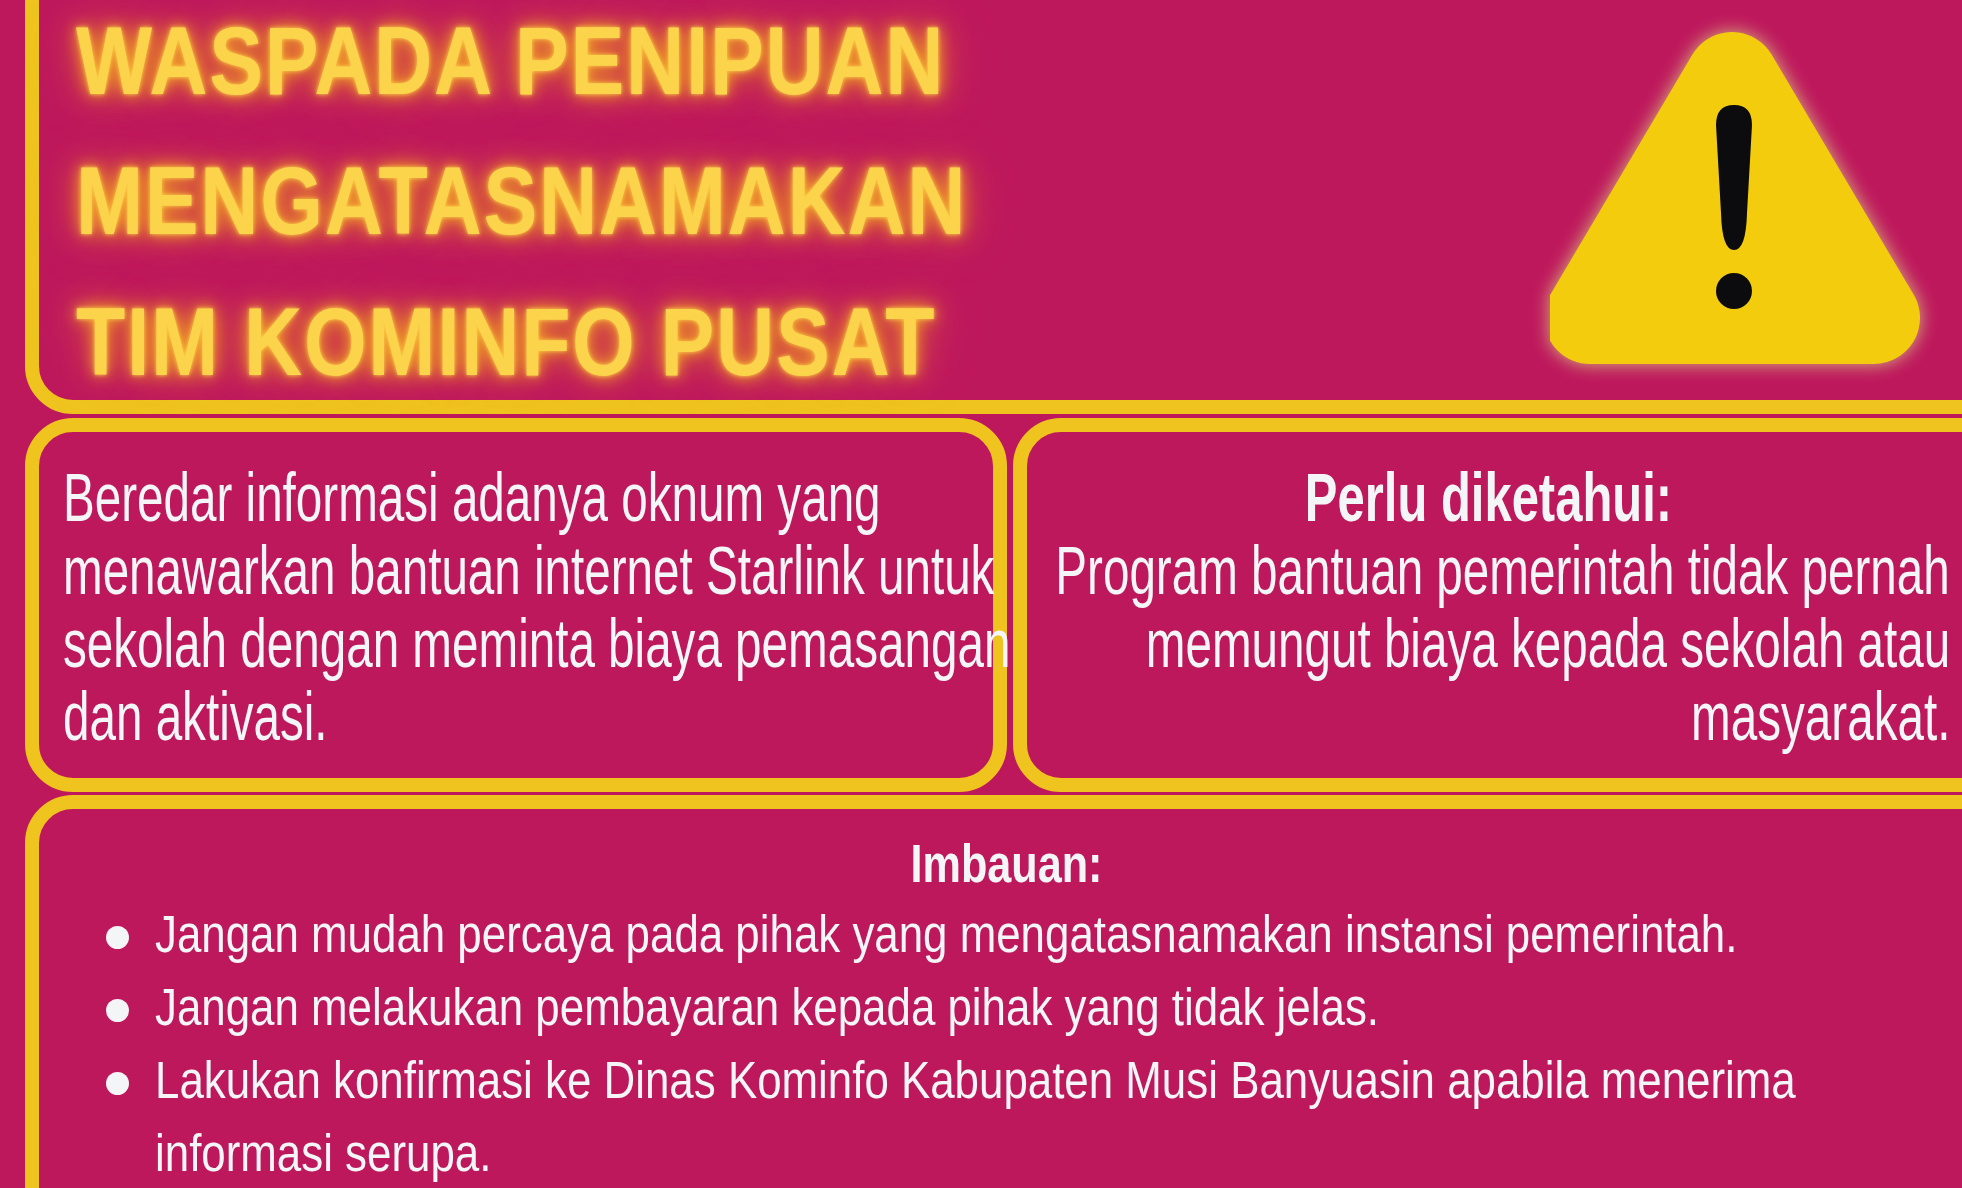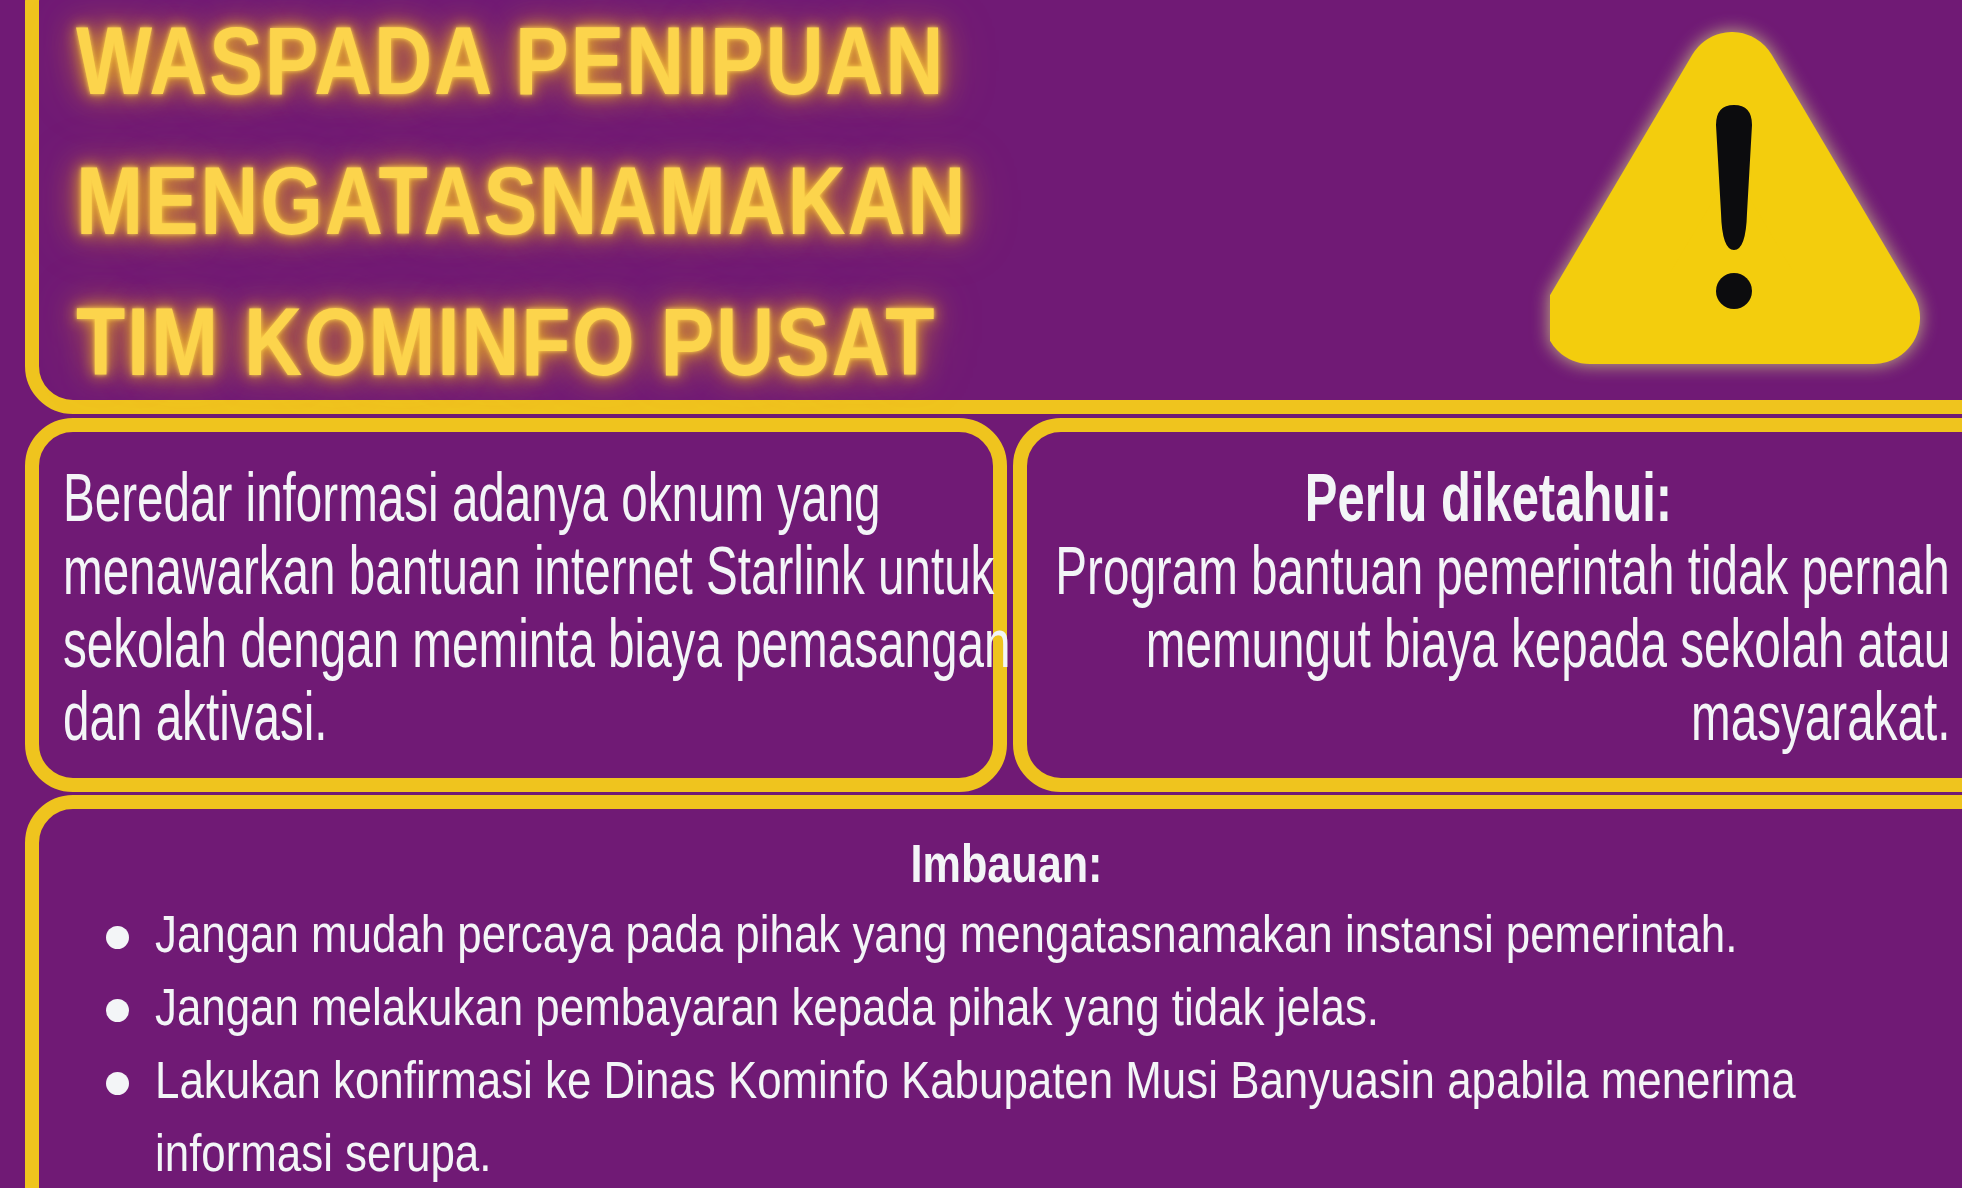--- a/index.html
+++ b/index.html
@@ -5,21 +5,21 @@
   html, body { margin: 0; padding: 0; }
   body {
     width: 1962px; height: 1188px;
     background: #223e66;
     font-family: "Liberation Sans", sans-serif;
     overflow: hidden;
   }
   #poster {
     position: relative;
     width: 1962px; height: 1188px;
-    background: #701a75;
+    background: #be185d;
     overflow: hidden;
   }
   .panel {
     position: absolute;
     border: 14px solid #efc41e;
     border-radius: 48px;
     box-sizing: border-box;
   }
   #top-box      { left: 25px;   top: -45px; width: 2035px; height: 459px; }
   #info-box     { left: 25px;   top: 418px; width: 982px;  height: 374px; }

